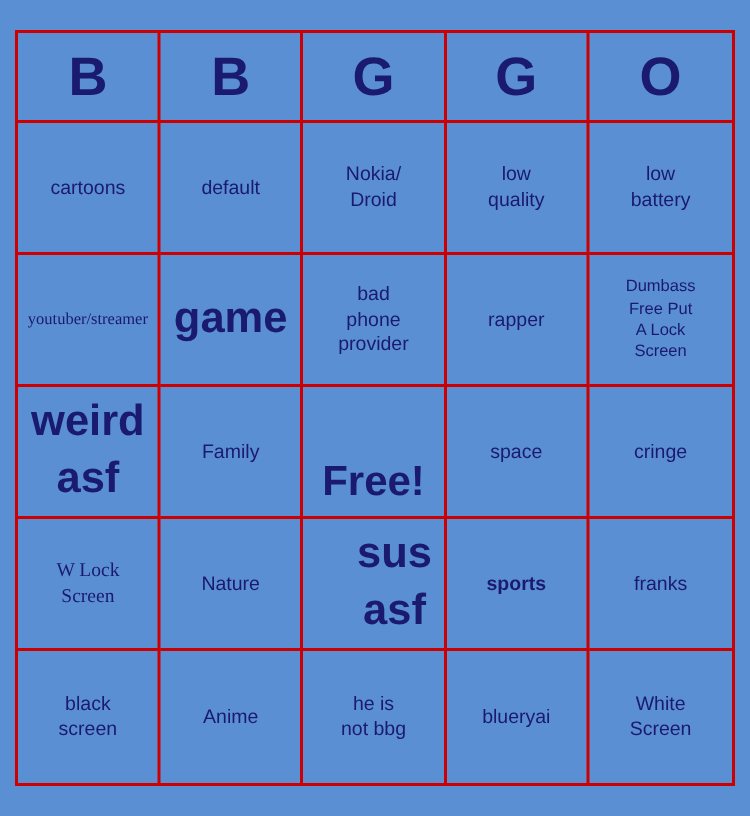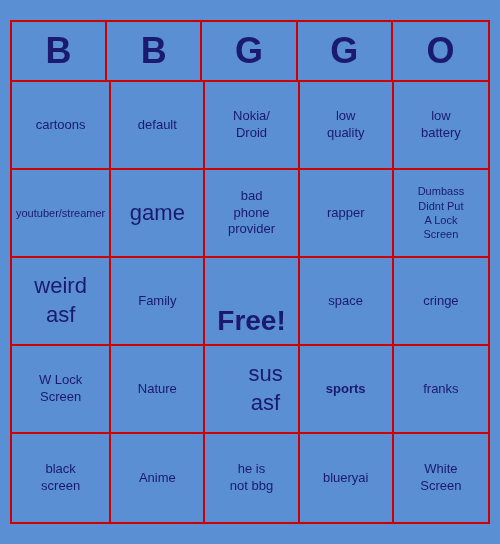--- a/index.html
+++ b/index.html
@@ -54,22 +54,22 @@
       border-right: none;
     }
     .cell:nth-child(n+21) {
       border-bottom: none;
     }
     .cell-text {
       font-size: 13px;
       line-height: 1.3;
     }
     .cell-text.large {
-      font-size: 22px;
-      font-weight: normal;
+      font-size: 29px;
+      font-weight: bold;
     }
     .cell-text.small {
       font-size: 11px;
     }
     .cell-text.free {
       font-size: 28px;
       font-weight: bold;
       margin-top: 40px;
     }
   </style>
@@ -97,57 +97,57 @@
       </div>
       <div class="cell">
         <span class="cell-text" style="white-space: pre-line;">low
 quality</span>
       </div>
       <div class="cell">
         <span class="cell-text" style="white-space: pre-line;">low
 battery</span>
       </div>
       <div class="cell">
-        <span class="cell-text small" style="white-space: pre-line;">youtuber/streamer</span>
+        <span class="cell-text small" style="white-space: pre-line; font-family: Liberation Serif, serif;">youtuber/streamer</span>
       </div>
       <div class="cell">
         <span class="cell-text large" style="white-space: pre-line;">game</span>
       </div>
       <div class="cell">
         <span class="cell-text" style="white-space: pre-line;">bad
 phone
 provider</span>
       </div>
       <div class="cell">
         <span class="cell-text" style="white-space: pre-line;">rapper</span>
       </div>
       <div class="cell">
         <span class="cell-text small" style="white-space: pre-line;">Dumbass
-Didnt Put
+Free Put
 A Lock
 Screen</span>
       </div>
       <div class="cell">
         <span class="cell-text large" style="white-space: pre-line;">weird
 asf</span>
       </div>
       <div class="cell">
         <span class="cell-text" style="white-space: pre-line;">Family</span>
       </div>
       <div class="cell">
         <span class="cell-text free" style="white-space: pre-line;">Free!</span>
       </div>
       <div class="cell">
         <span class="cell-text" style="white-space: pre-line;">space</span>
       </div>
       <div class="cell">
         <span class="cell-text" style="white-space: pre-line;">cringe</span>
       </div>
       <div class="cell">
-        <span class="cell-text" style="white-space: pre-line;">W Lock
+        <span class="cell-text" style="white-space: pre-line; font-family: Liberation Serif, serif;">W Lock
 Screen</span>
       </div>
       <div class="cell">
         <span class="cell-text" style="white-space: pre-line; text-align: right;">Nature</span>
       </div>
       <div class="cell">
         <span class="cell-text large" style="white-space: pre-line; margin-left: 28px;">sus
 asf</span>
       </div>
       <div class="cell">

